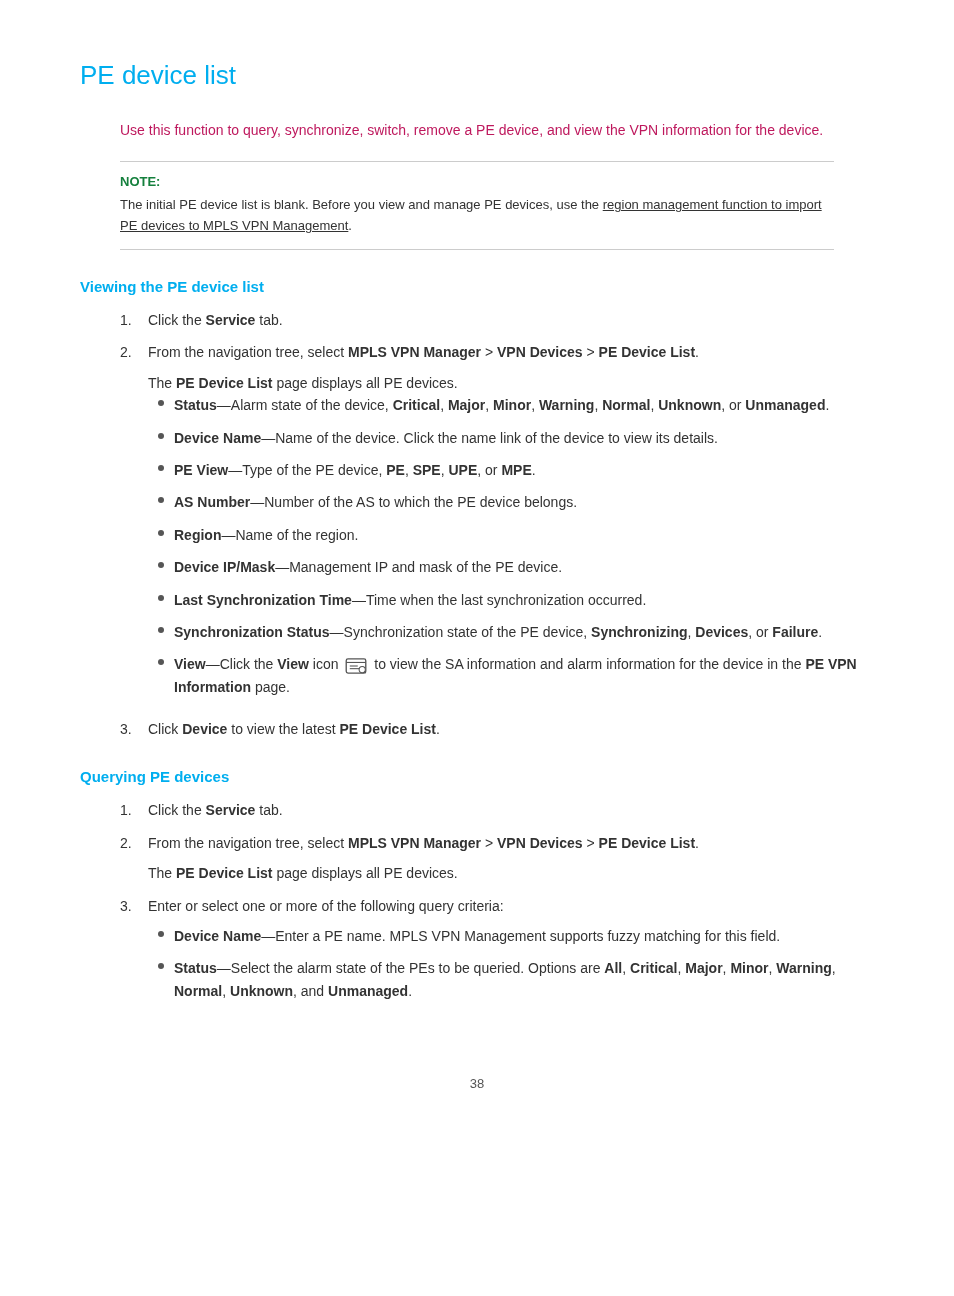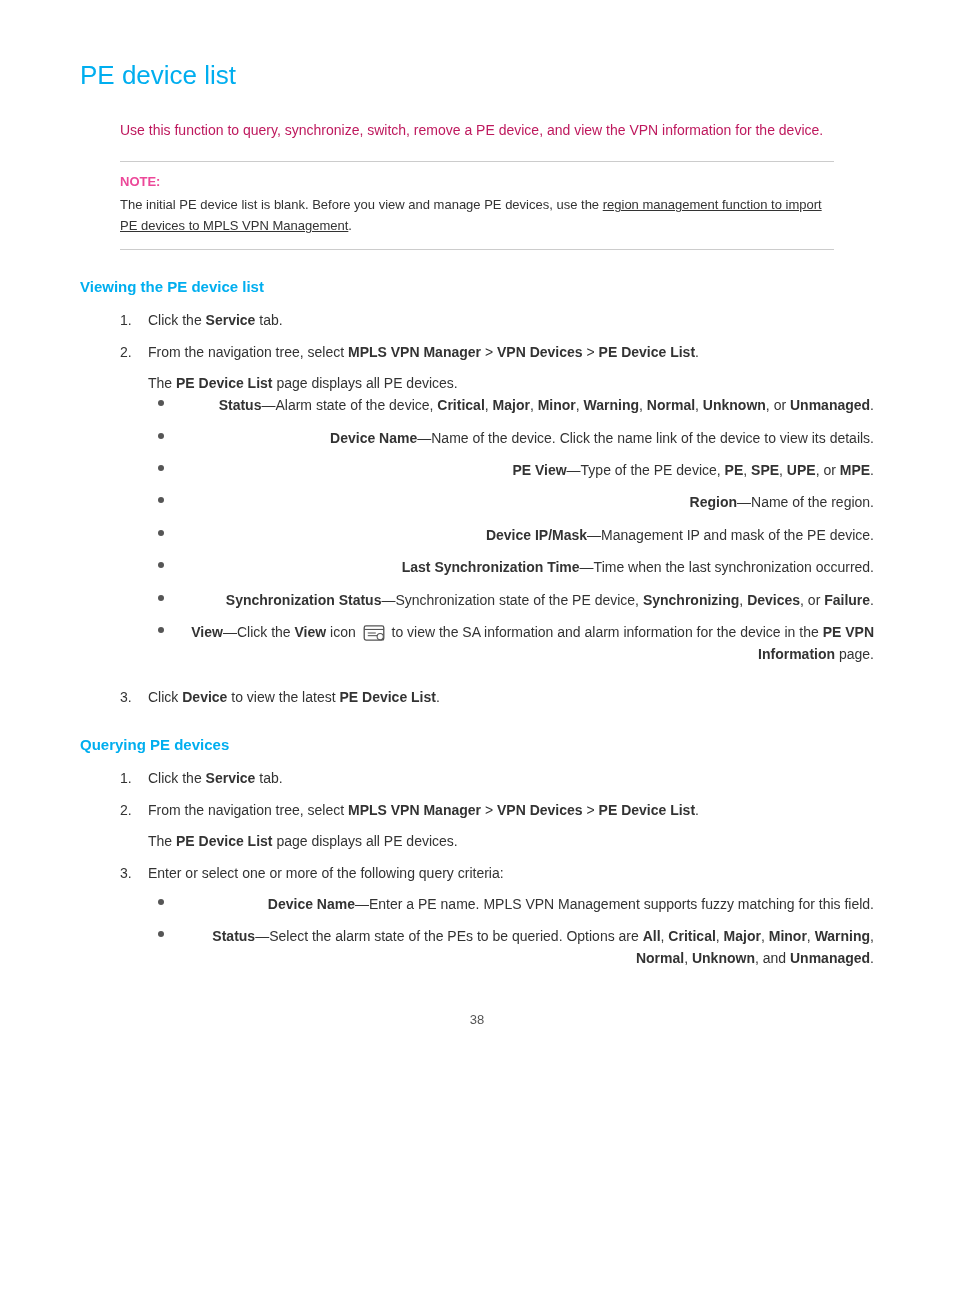--- a/index.html
+++ b/index.html
@@ -38,21 +38,21 @@
     }
 
     .note-box {
       margin: 0 40px 28px 40px;
       border-top: 1px solid #cccccc;
       border-bottom: 1px solid #cccccc;
       padding: 12px 0 12px 0;
     }
 
     .note-label {
-      color: #ec4899;
+      color: #15803d;
       font-size: 13px;
       font-weight: bold;
       margin-bottom: 6px;
     }
 
     .note-text {
       font-size: 13px;
       color: #333;
       line-height: 1.6;
     }
@@ -120,21 +120,20 @@
       list-style: none;
       margin-left: 10px;
     }
 
     .bullet-list > li {
       display: flex;
       align-items: flex-start;
       margin-bottom: 10px;
       font-size: 14px;
       line-height: 1.6;
-      text-align: right;
     }
 
     .bullet-circle {
       display: inline-block;
       width: 6px;
       height: 6px;
       border-radius: 50%;
       background: #555;
       margin-top: 6px;
       margin-right: 10px;
@@ -156,21 +155,21 @@
 
     .view-icon svg {
       width: 22px;
       height: 16px;
     }
 
     .page-number {
       text-align: center;
       font-size: 13px;
       color: #555;
-      margin-top: 32px;
+      margin-top: 64px;
     }
   </style>
 </head>
 <body>
 
 <div class="page">
 
   <h1 class="page-title">PE device list</h1>
 
   <p class="intro-text">
@@ -219,20 +218,26 @@
                 </span>
               </li>
 
               <li>
                 <span class="bullet-circle"></span>
                 <span class="bullet-content">
                   <span class="bold">PE View</span>—Type of the PE device, <span class="bold">PE</span>, <span class="bold">SPE</span>, <span class="bold">UPE</span>, or <span class="bold">MPE</span>.
                 </span>
               </li>
 
+              <li>
+                <span class="bullet-circle"></span>
+                <span class="bullet-content">
+                  <span class="bold">AS Number</span>—Number of the AS to which the PE device belongs.
+                </span>
+              </li>
 
               <li>
                 <span class="bullet-circle"></span>
                 <span class="bullet-content">
                   <span class="bold">Region</span>—Name of the region.
                 </span>
               </li>
 
               <li>
                 <span class="bullet-circle"></span>

